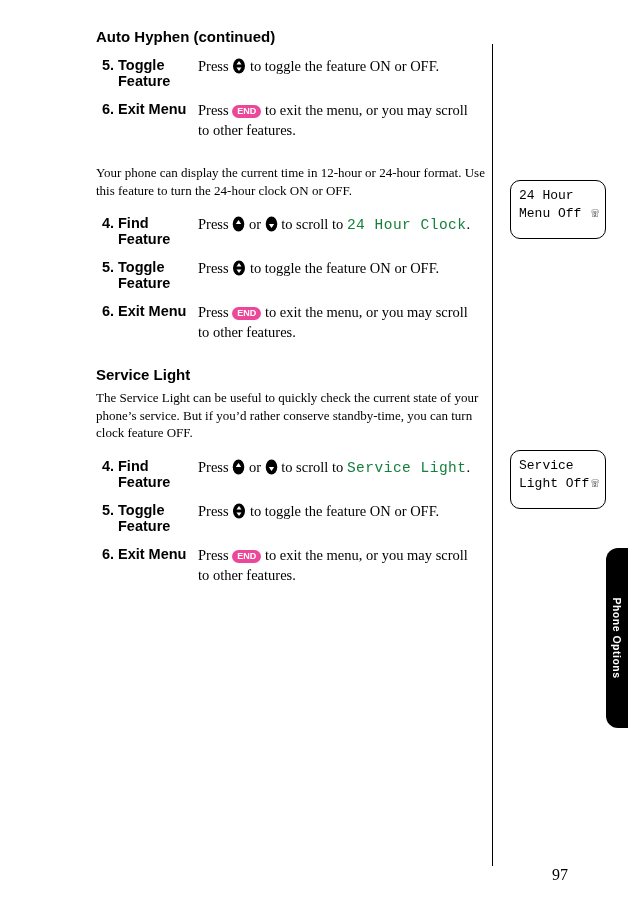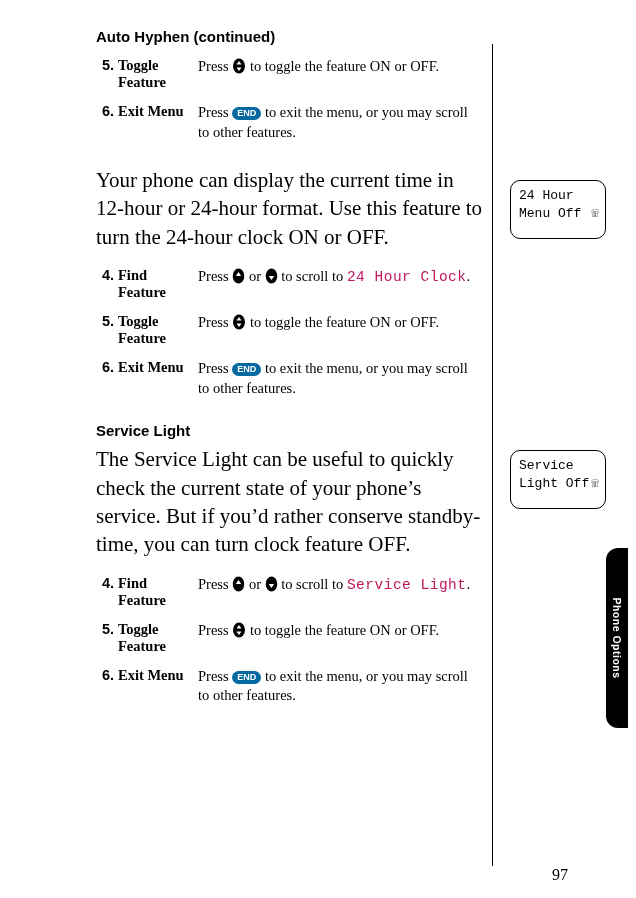--- a/index.html
+++ b/index.html
@@ -22,21 +22,21 @@
     top: 28px;
     width: 390px;
   }
   .main-col h2.section-title {
     font-family: Arial, Helvetica, sans-serif;
     font-weight: bold;
     font-size: 15px;
     margin: 0 0 6px 0;
   }
   .main-col p.section-intro {
-    font-size: 21px;
+    font-size: 13px;
     line-height: 1.35;
     margin: 0 0 10px 0;
   }
   table.steps {
     border-collapse: collapse;
     width: 100%;
     font-size: 14.5px;
     margin-bottom: 18px;
   }
   table.steps td {
@@ -46,35 +46,35 @@
   table.steps td.num {
     width: 18px;
     font-family: Arial, Helvetica, sans-serif;
     font-weight: bold;
     text-align: right;
     padding-right: 4px;
     white-space: nowrap;
   }
   table.steps td.label {
     width: 70px;
-    font-family: Liberation Serif, serif;
+    font-family: Liberation Sans, sans-serif;
     font-weight: bold;
     padding-right: 10px;
   }
   table.steps td.desc {
     line-height: 1.35;
   }
   .lcd {
     font-family: "Courier New", Courier, monospace;
     letter-spacing: 0.5px;
-    color: #be185d;
+    color: #15803d;
   }
   .end-pill {
     display: inline-block;
-    background: #0369a1;
+    background: #ec4899;
     color: #fff;
     font-family: Arial, Helvetica, sans-serif;
     font-weight: bold;
     font-size: 9px;
     border-radius: 9px;
     padding: 2px 5px 2px 5px;
     line-height: 1;
     vertical-align: 1px;
   }
   .key-icon {

